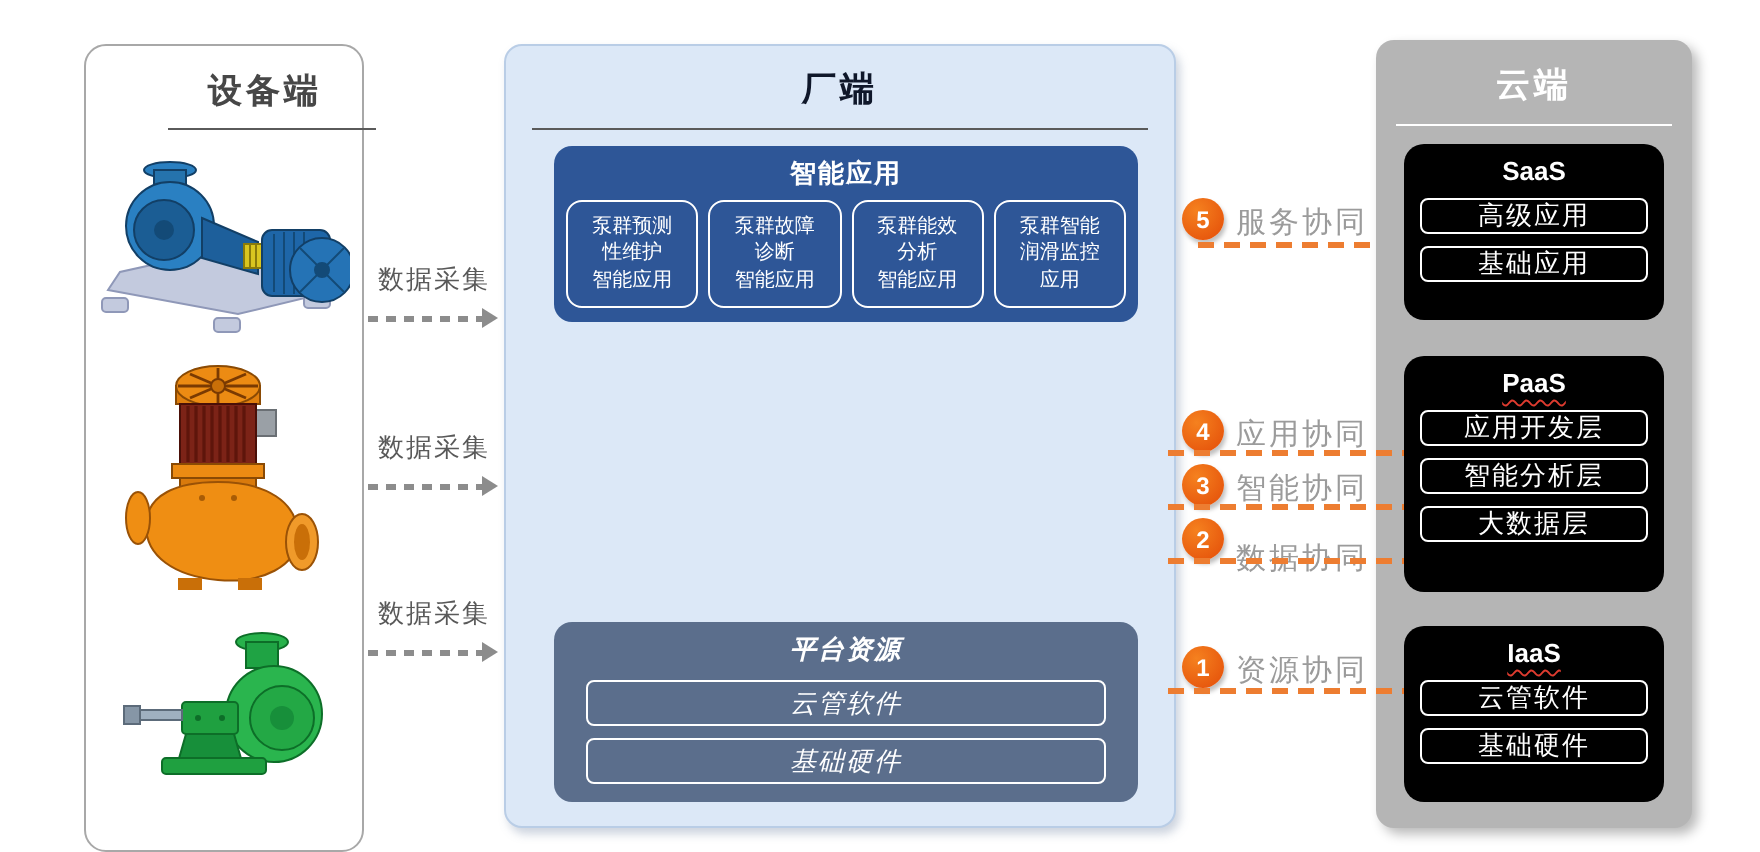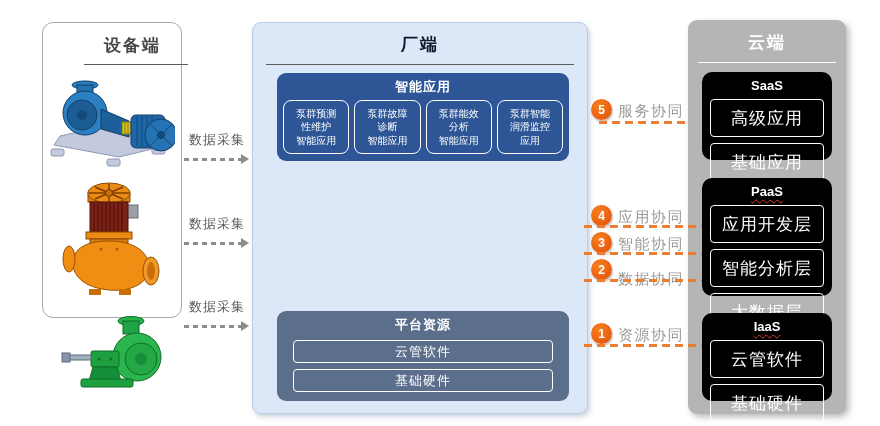--- a/index.html
+++ b/index.html
@@ -4,21 +4,21 @@
 <style>
   html,body{margin:0;padding:0;background:#fff;}
   .stage{
     position:relative;width:880px;height:426px;background:#fff;overflow:hidden;
     font-family:"Liberation Sans","DejaVu Sans",sans-serif;
   }
   .abs{position:absolute;}
 
   
   .device-panel{
-    left:42px;top:22px;width:140px;height:296px;box-sizing:border-box;
+    left:42px;top:22px;width:140px;height:404px;box-sizing:border-box;
     background:#fff;border:1.4px solid #a8a8a8;border-radius:11px;padding-left:41px;
   }
   .panel-title{font-size:17px;font-weight:bold;text-align:center;letter-spacing:2px;}
   .panel-title.dark{color:#474747;margin-top:11px;}
   .divider{height:0;border-top:1.2px solid #5a5a5a;}
   .device-panel .divider{width:104px;margin:7px auto 0;}
 
   
   .datalink{left:184px;width:66px;text-align:center;margin-top:13px;}
   .dl-label{font-size:13px;color:#595959;letter-spacing:1px;}
@@ -61,21 +61,21 @@
   
   .cloud-panel{
     left:688px;top:20px;width:158px;height:394px;box-sizing:border-box;
     background:#b5b5b5;border-radius:9px;box-shadow:3px 3px 6px rgba(0,0,0,.28);
   }
   .panel-title.cloud{color:#fff;margin-top:11px;}
   .cloud-panel .divider{border-top:1.2px solid #fff;margin:8px 10px 0;}
   .layer{position:absolute;left:14px;width:130px;background:#000000;border-radius:10px;
     box-sizing:border-box;color:#fff;}
   .layer-title{font-size:13px;font-weight:bold;text-align:center;margin-top:6px;}
-  .layer .bar{height:38px;margin:6px 8px 0;font-size:17px;border-radius:4px;}
+  .layer .bar{height:18px;margin:6px 8px 0;font-size:13px;border-radius:4px;}
   .spell{text-decoration:underline wavy #e03b2f 1px;text-underline-offset:3px;}
 
   
   .collab-circle{width:21px;height:21px;border-radius:50%;
     background:radial-gradient(circle at 35% 30%,#f5811f,#e34c08);
     box-shadow:1px 2px 2px rgba(0,0,0,.25);
     color:#fff;font-size:12px;font-weight:bold;display:flex;align-items:center;justify-content:center;}
   .collab-label{font-size:15px;color:#9b9b9b;letter-spacing:1.5px;white-space:nowrap;}
   .collab-line{height:3.4px;background:repeating-linear-gradient(90deg,#ed7d31 0 8px,transparent 8px 13px);}
 
@@ -198,21 +198,21 @@
         <div class="card">泵群能效
 分析
 智能应用</div>
         <div class="card">泵群智能
 润滑监控
 应用</div>
       </div>
     </div>
 
 
-    <div class="sect slate" style="top:288px;height:90px;">
+    <div class="sect slate" style="top:288px;height:90px;font-style:italic;">
       <div class="sect-title">平台资源</div>
       <div class="plat-bars">
         <div class="bar">云管软件</div>
         <div class="bar">基础硬件</div>
       </div>
     </div>
   </section>
 
   <section class="abs cloud-panel">
     <div class="panel-title cloud">云端</div>

